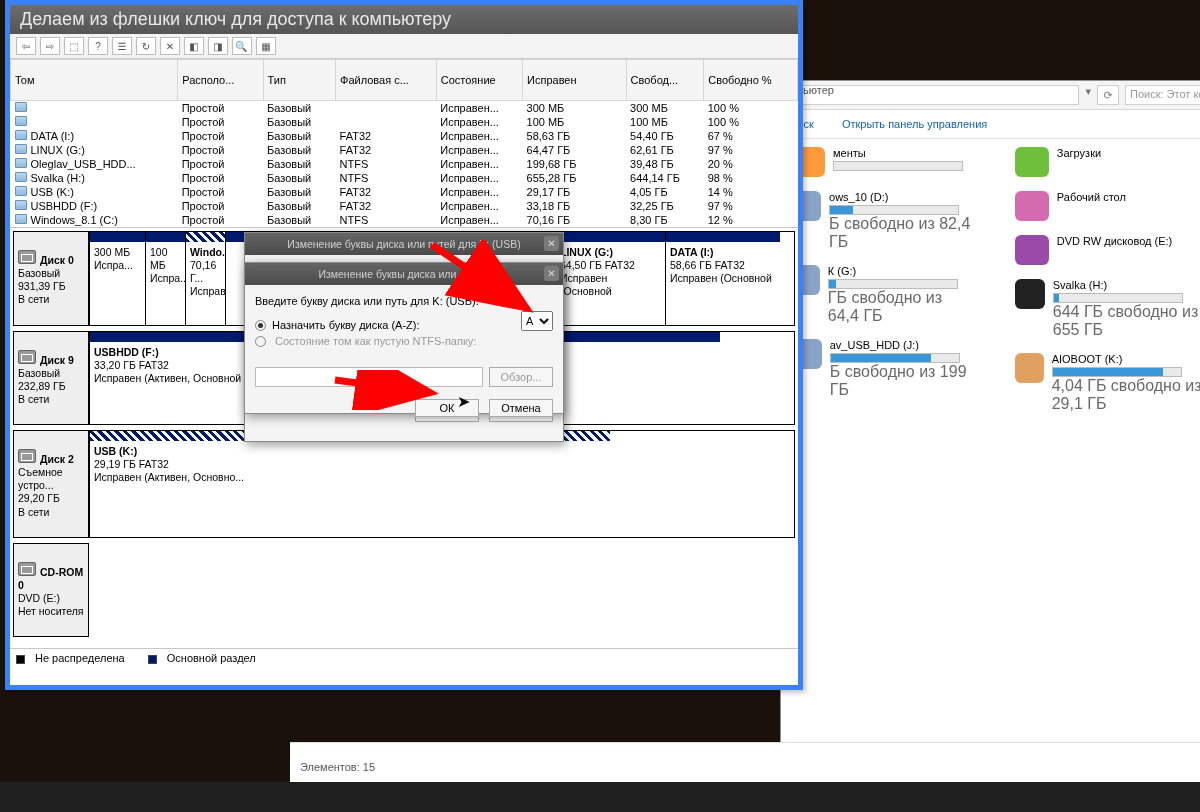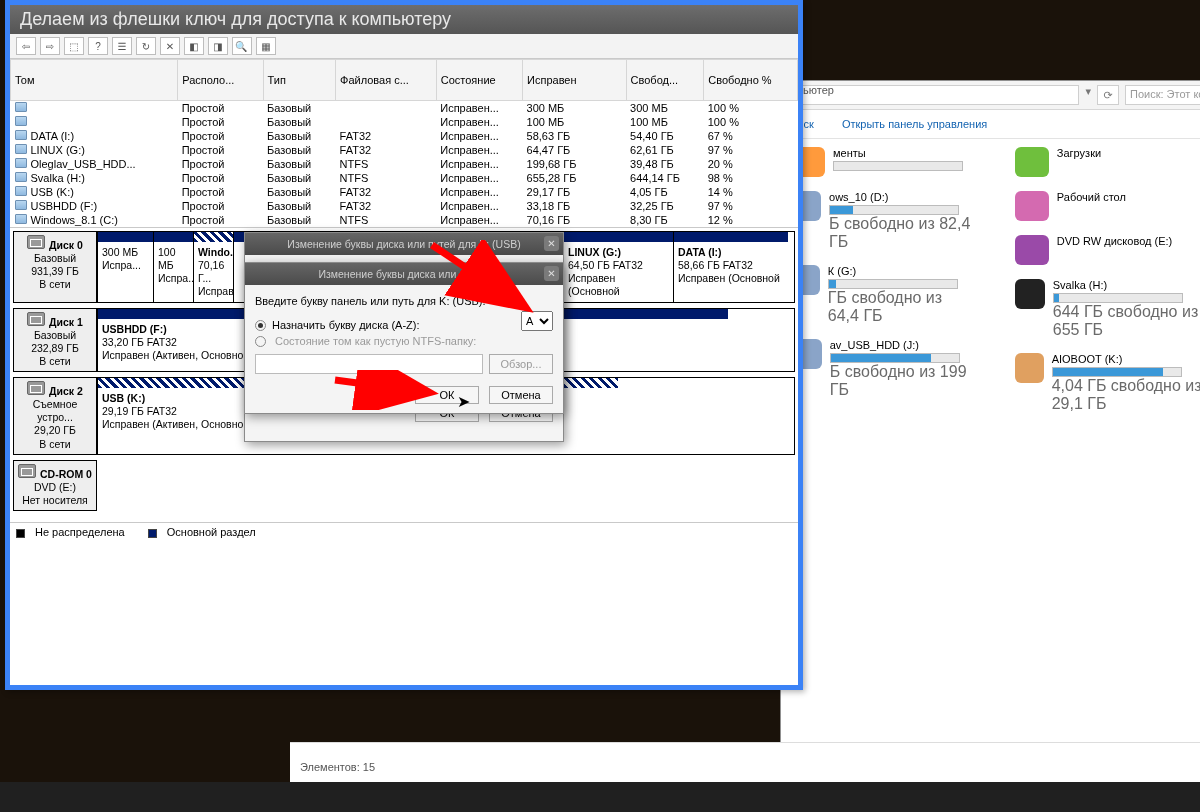--- a/index.html
+++ b/index.html
@@ -14,22 +14,22 @@
 
   table.vols { width:100%; border-collapse:collapse; font-size:11px; }
   table.vols th { background:#f4f4f4; border:1px solid #d6d6d6; text-align:left; padding:14px 4px;
     font-weight:400; white-space:nowrap; overflow:hidden; text-overflow:ellipsis; }
   table.vols td { padding:1px 4px; white-space:nowrap; overflow:hidden; text-overflow:ellipsis; }
   .volicon { display:inline-block; width:12px; height:10px; margin-right:4px;
     background:linear-gradient(#b9d7f0,#8fb9e0); border:1px solid #6d90b3; border-radius:1px; }
 
   .disk-area { border-top:1px solid #c9c9c9; padding:3px 3px 6px 3px; }
   .disk-row { display:flex; margin-bottom:5px; }
-  .disk-label { width:84px; border:1px solid #000; background:#eee; padding:3px 4px; font-size:10.5px;
-    line-height:1.25;text-align:center; }
+  .disk-label { width:76px; border:1px solid #000; background:#eee; padding:18px 4px; font-size:10.5px;
+    line-height:1.25; }
   .disk-icon { width:18px; height:14px; display:inline-block; background:#999; border:1px solid #666;
     margin-right:4px; border-radius:2px; position:relative; }
   .disk-icon::after{content:"";position:absolute;left:2px;top:3px;width:10px;height:6px;border:1px solid #fff;}
   .disk-parts { display:flex; flex:1; border:1px solid #000; }
   .part { border-left:1px solid #000; padding:3px 4px; position:relative; font-size:10.5px;
     line-height:1.25; overflow:hidden; }
   .part:first-child{border-left:none;}
   .part .cap{position:absolute;top:0;left:0;right:0;height:10px;}
   .cap.navy{background:#001a6b;}
   .cap.hatch{background:repeating-linear-gradient(45deg,#001a6b 0 3px,#fff 3px 6px);}
@@ -346,21 +346,21 @@
             <div class="cap navy"></div>
             <div class="partbody"><b>LINUX  (G:)</b><br>64,50 ГБ FAT32<br>Исправен (Основной</div>
           </div>
           <div class="part" style="width: 115px;">
             <div class="cap navy"></div>
             <div class="partbody"><b>DATA  (I:)</b><br>58,66 ГБ FAT32<br>Исправен (Основной</div>
           </div>
         </div>
       </div>
       <div class="disk-row">
-        <div class="disk-label"><span class="disk-icon"></span><b>Диск 1</b><br>Базовый<br>232,89 ГБ<br>В сети</div>
+        <div class="disk-label"><span class="disk-icon"></span><b>Диск 9</b><br>Базовый<br>232,89 ГБ<br>В сети</div>
         <div class="disk-parts">
           <div class="part" style="width: 630px;">
             <div class="cap navy"></div>
             <div class="partbody"><b>USBHDD  (F:)</b><br>33,20 ГБ FAT32<br>Исправен (Активен, Основной</div>
           </div>
         </div>
       </div>
       <div class="disk-row">
         <div class="disk-label"><span class="disk-icon"></span><b>Диск 2</b><br>Съемное устро...<br>29,20 ГБ<br>В сети</div>
         <div class="disk-parts">
@@ -391,34 +391,34 @@
     <button class="btn">Отмена</button>
   </div>
 </div>
 
 <div class="dlg" style="left:244px;top:262px;width:320px;height:152px;">
   <div class="dt">
       <span style="flex:1;text-align:center">Изменение буквы диска или путe...</span>
     <div class="closeX">✕</div>
     </div>
   <div class="body">
-    <div>Введите букву панель или путь для K: (USB).</div>
+    <div>Введите букву диска или путь для K: (USB).</div>
     <div style="margin-top:4px;display:flex;align-items:flex-end;">
       <span class="radio on"></span>
       <span>Назначить букву диска (A-Z):</span>
       <span style="flex:1"></span>
       <select class="combo">
         <option>A</option>
       </select>
     </div>
     <div class="gray" style="margin-top:4px;">
       <span class="radio"></span>
       <span>Состояние том как пустую NTFS-папку:</span>
     </div>
-    <div style="margin-top:7px;display:flex;gap:6px;">
+    <div style="margin-top:20px;display:flex;gap:6px;">
       <div class="field" style="flex:1"></div>
       <button class="btn gray">Обзор...</button>
     </div>
     <div style="display:flex;justify-content:flex-end;gap:10px;margin-top:12px;">
       <button class="btn">ОК</button>
       <button class="btn">Отмена</button>
     </div>
   </div>
 </div>
 

